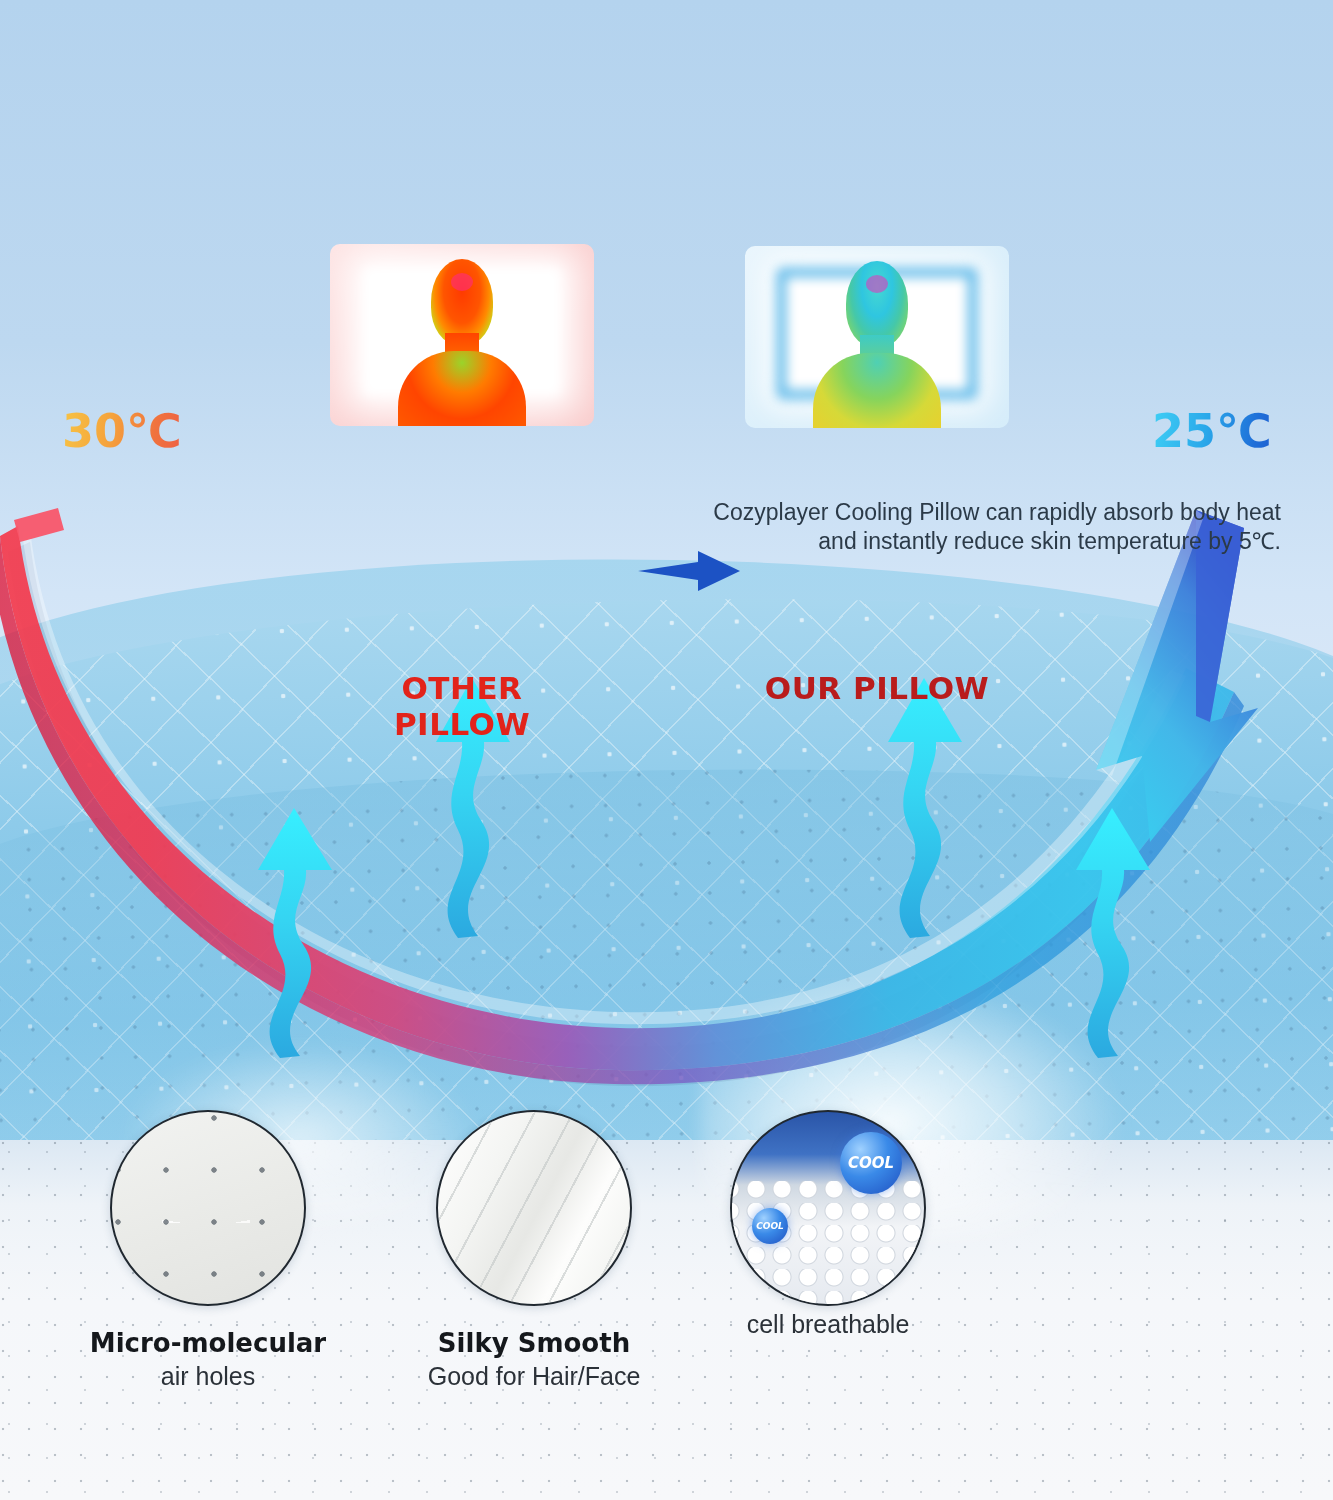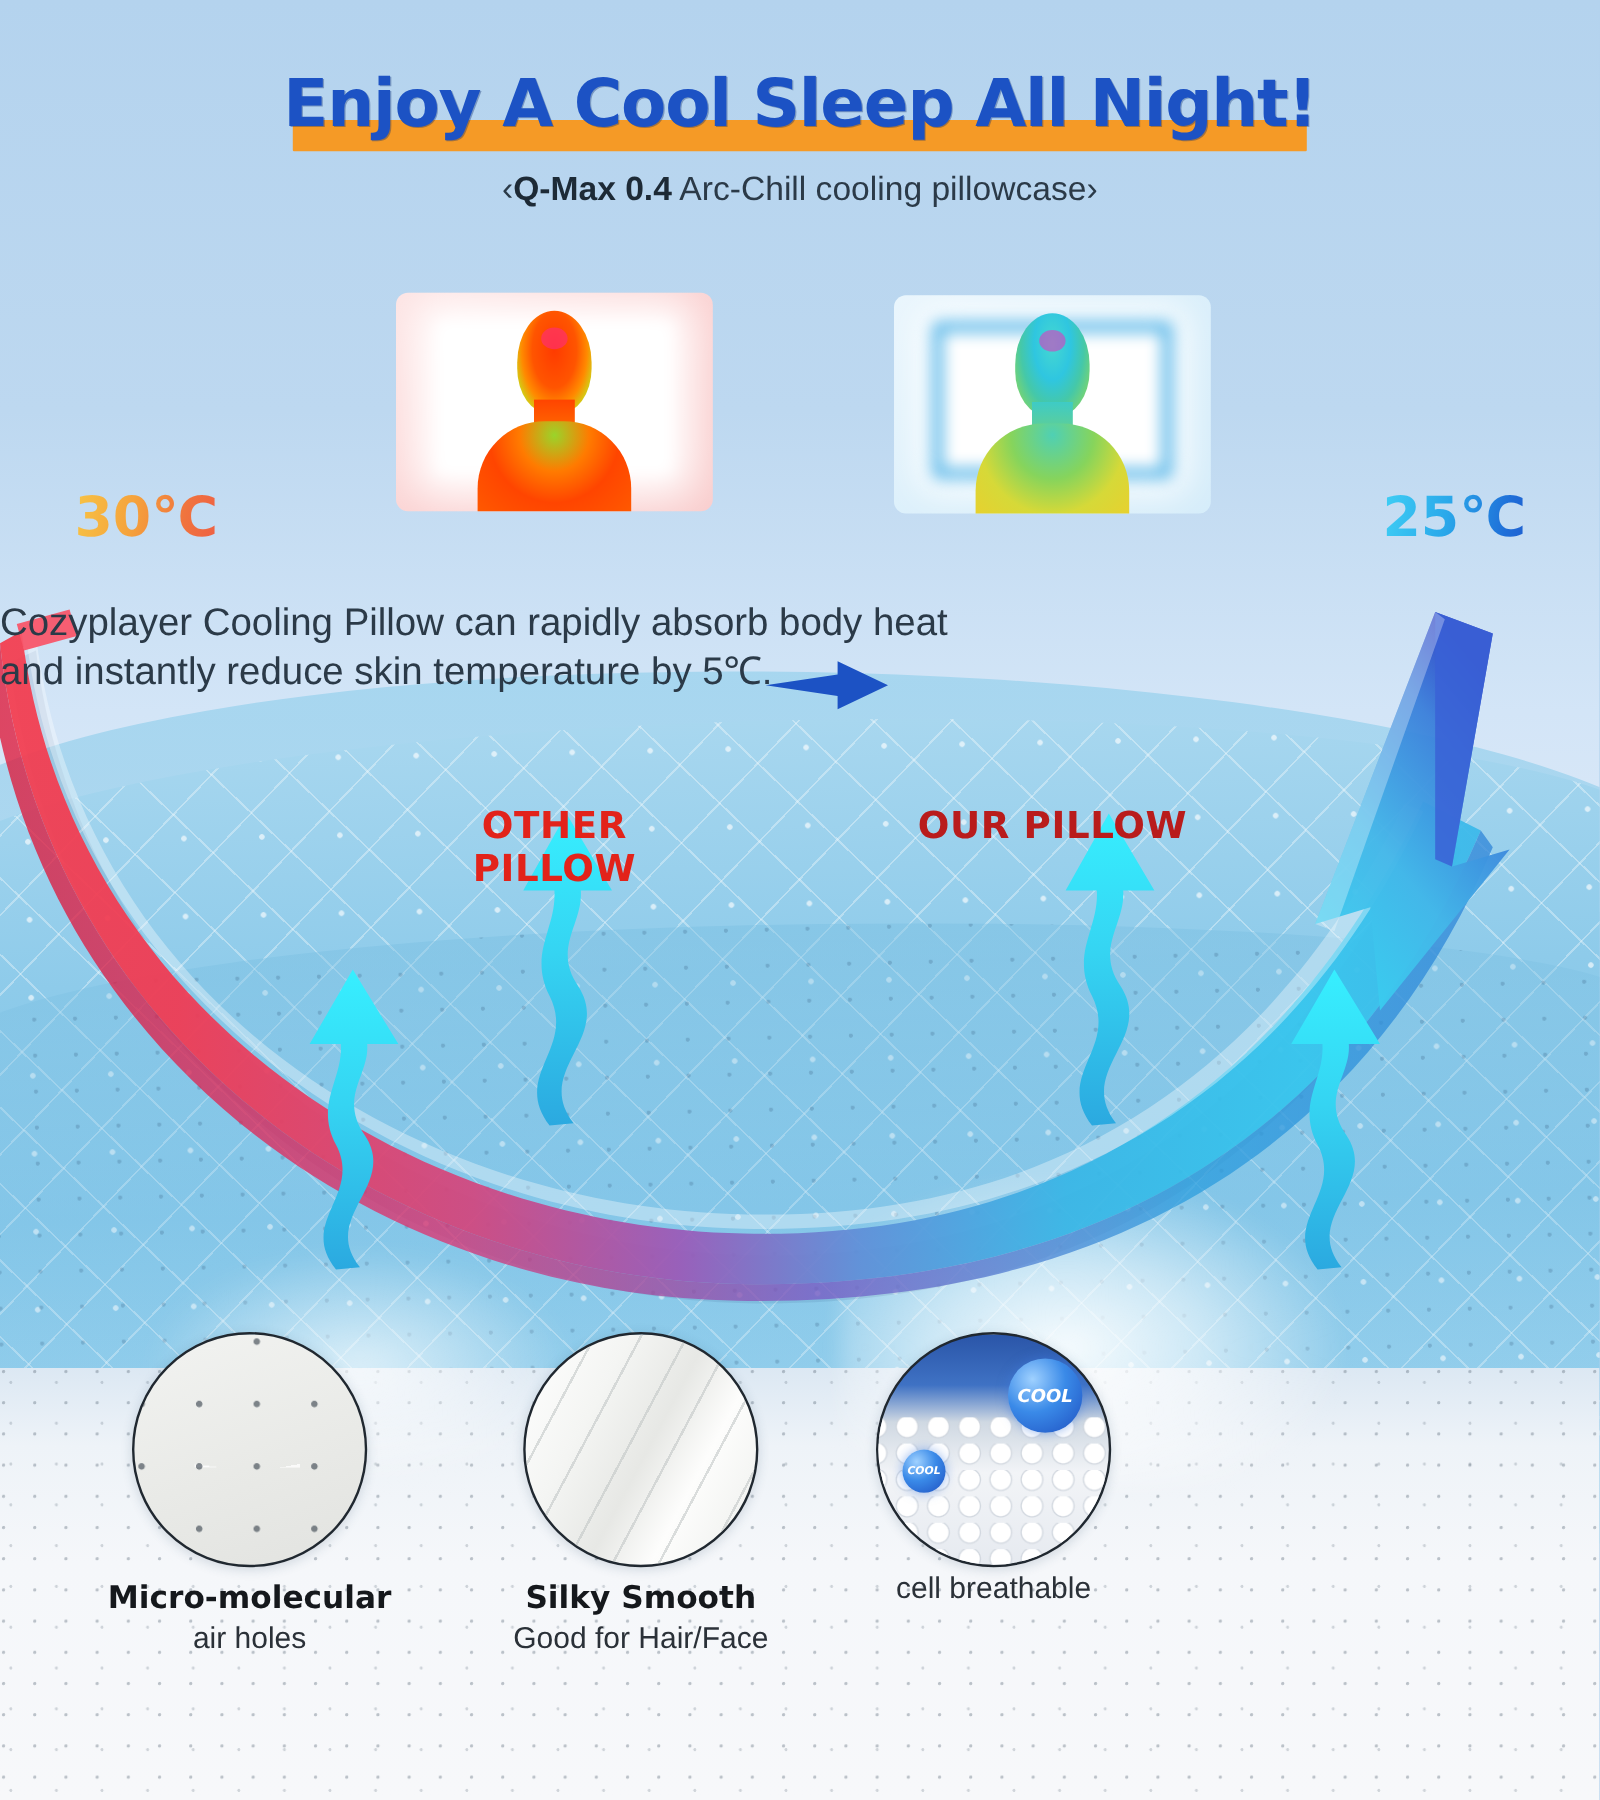--- a/index.html
+++ b/index.html
@@ -154,22 +154,22 @@
     background:linear-gradient(100deg,#f7c445 0%,#f5a33c 40%,#f0733e 75%,#ee5f44 100%);
     -webkit-background-clip:text; background-clip:text; color:transparent;
   }
   .temp-right {
     left:1152px; top:404px;
     background:linear-gradient(100deg,#3fd0f5 0%,#2aa8ea 45%,#1f6ed8 85%,#1f5fd0 100%);
     -webkit-background-clip:text; background-clip:text; color:transparent;
   }
 
   .desc {
-    position:absolute; left:0; top:498px; width:1281px; text-align:left;
-    font-size:32px; line-height:1.28; color:#2b3a48; z-index:20;
+    position:absolute; left:0; top:498px; width:1281px; text-align:right;
+    font-size:23px; line-height:1.28; color:#2b3a48; z-index:20;
   }
 
   
   .ribbon { position:absolute; left:0; top:470px; width:1333px; height:620px; z-index:15; }
 
   
   .cool-arrow { position:absolute; z-index:16; }
 
   
   .features { position:absolute; left:0; top:1110px; width:1333px; height:340px; z-index:22; }
@@ -216,48 +216,41 @@
     border-radius:40% 30% 20% 40%;
   }
   .c4 .flap{
     position:absolute; left:22%; top:6%; width:92%; height:96%;
     background:linear-gradient(200deg,#ffffff 0%,#f7f6f4 42%,#ebe9e7 100%);
     border-radius:28% 6% 12% 46%;
     box-shadow:-6px 0 14px rgba(120,120,120,.2);
   }
 
   .feat-title {
-    margin-top:11px; font-size:26px; font-weight:bold; color:#15181c;
+    margin-top:22px; font-size:26px; font-weight:bold; color:#15181c;
     font-family:"DejaVu Sans", sans-serif; white-space:nowrap;
   }
   .feat-sub { margin-top:4px; font-size:25px; color:#2b3138; white-space:nowrap; }
 </style>
 </head>
 <body>
 
 <div class="stage">
 
   <div class="bg-sky"></div>
   <div class="sheet-blue2"></div>
   <div class="sheet-blue"></div>
   <div class="quilt"></div>
   <div class="quilt-dots"></div>
   <div class="mesh-band"></div>
   <div class="edge-line"></div>
   <div class="bg-bottom-fabric"></div>
   <div class="mist"></div>
   <div class="mist2"></div>
 
-  <div class="header">
-    <div class="title-wrap">
-      <div class="title-bar"></div>
-      <div class="title">Enjoy A Cool Sleep All Night!</div>
-    </div>
-    <div class="subtitle"><span>‹</span><b>Q-Max 0.4</b><span> Arc-Chill cooling pillowcase</span><span>›</span></div>
-  </div>
 
   <div class="compare">
 
     <div class="thermal-card thermal-left">
       <div class="pillow-glow pillow-left"></div>
       <div class="body hot">
         <div class="head">
             <div class="face-mark"></div>
           </div>
         <div class="neck"></div>

